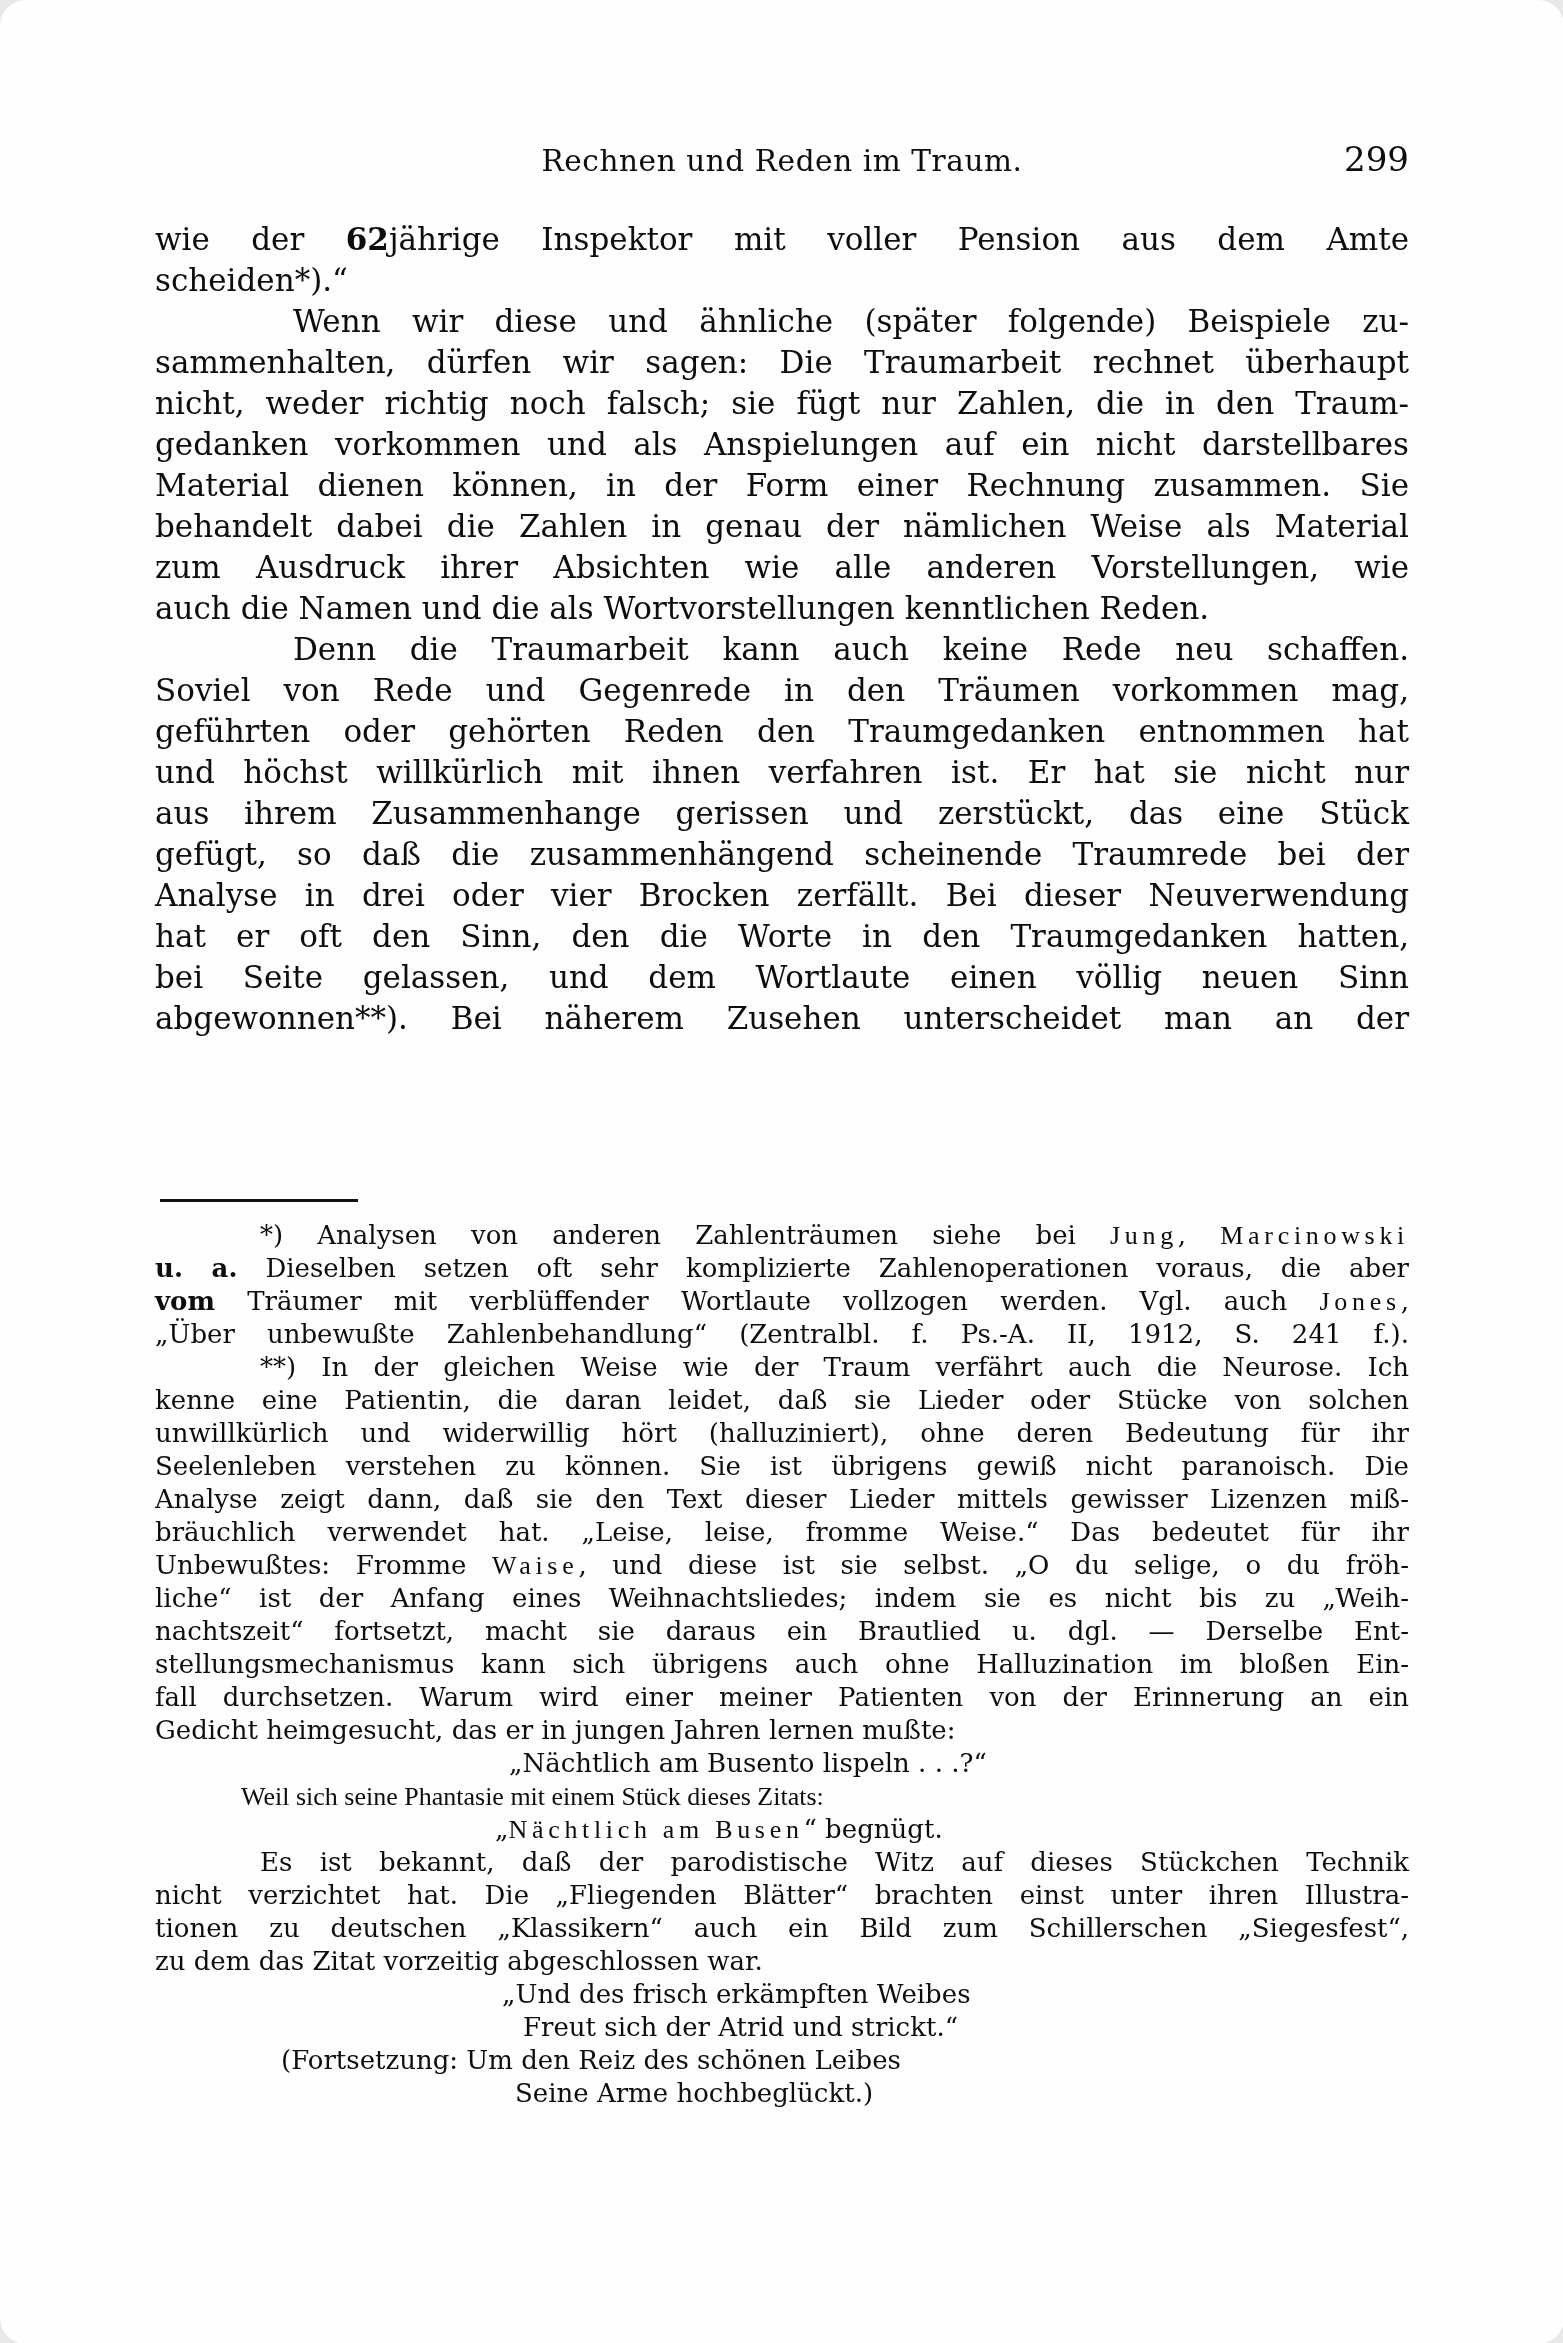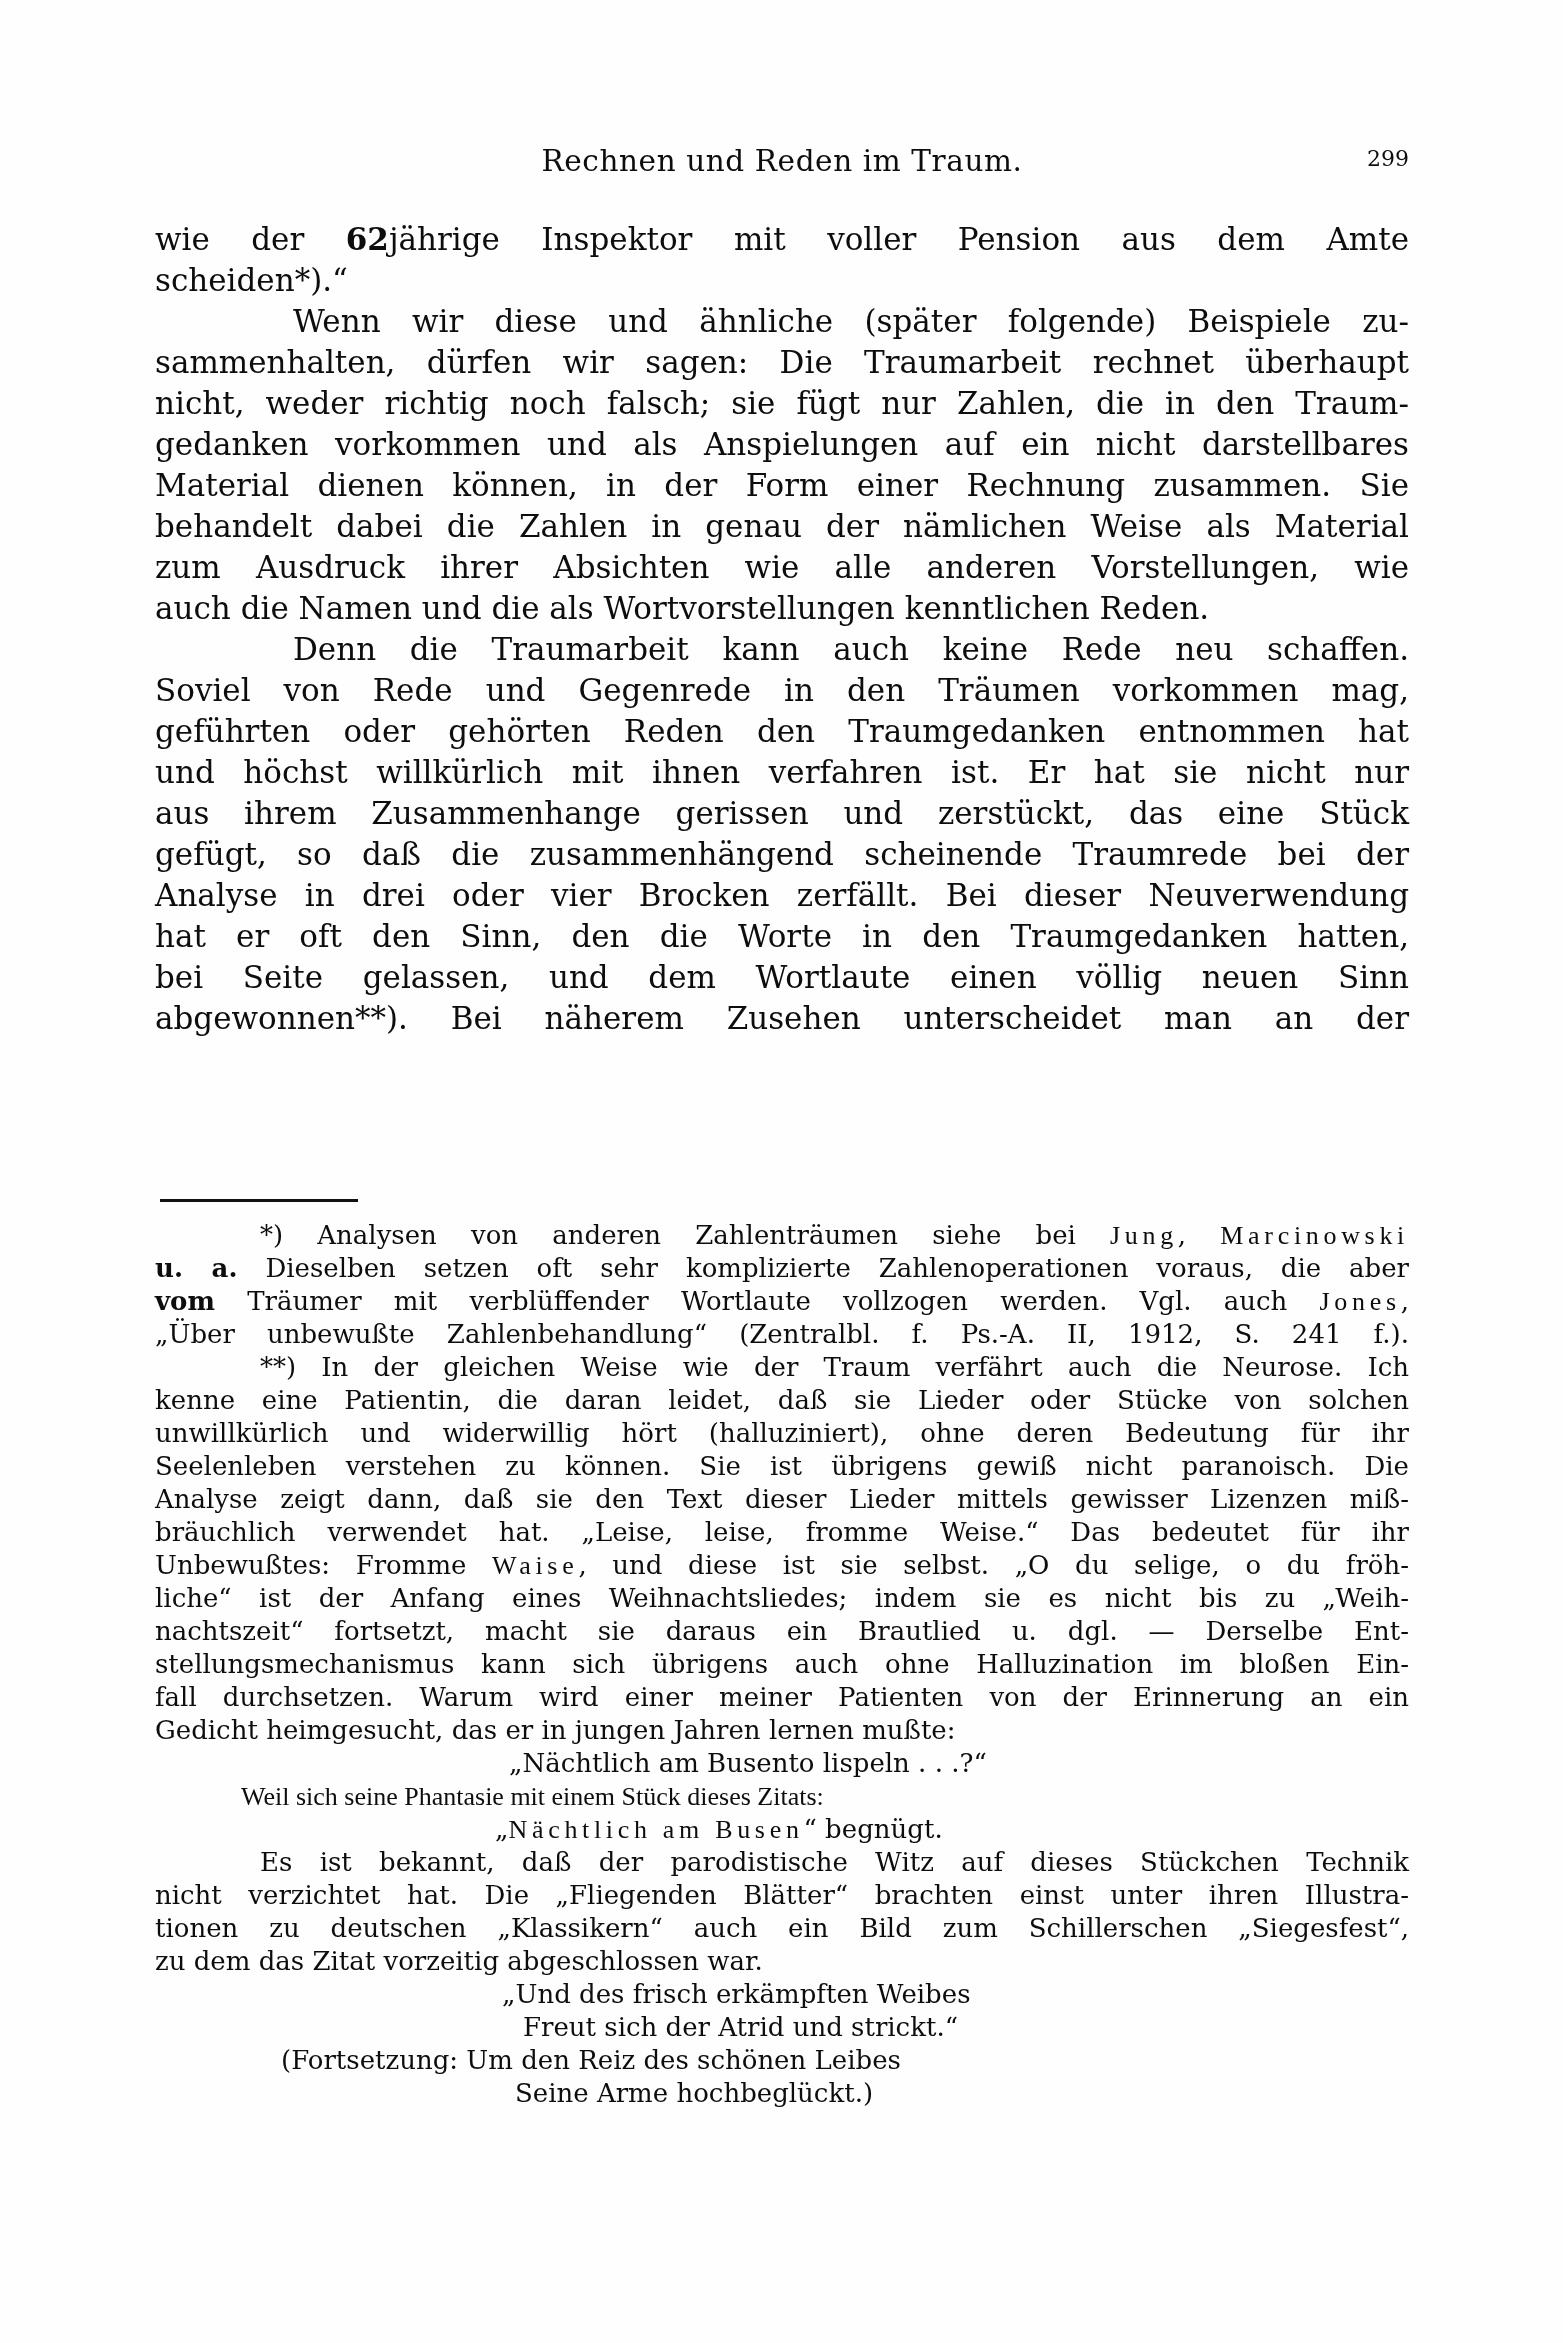--- a/index.html
+++ b/index.html
@@ -5,31 +5,32 @@
 <style>
   html,body{margin:0;padding:0;background:#e8e8e8;}
   .page{
     position:relative;
     width:1564px;height:2344px;
     margin:0 auto;
     background:#fefefe;
     color:#0d0d0d;
     font-family:"DejaVu Serif","Liberation Serif",serif;
     overflow:hidden;
+    border-radius:26px;
   }
   
   .header{position:absolute;left:155px;top:139px;width:1254px;height:42px;}
   .running-head{
     position:absolute;left:0;top:3.8px;width:100%;
     text-align:center;font-size:29.5px;line-height:36px;
     letter-spacing:0.02em;
   }
   .page-number{
     position:absolute;right:0;top:0;
-    font-size:22px;line-height:40px;
+    font-size:34px;line-height:40px;
   }
   
   .textcol{position:absolute;left:155px;width:1254px;}
   .body{top:219px;font-size:31px;line-height:41px;}
   .fn{top:1219px;font-size:26px;line-height:33px;}
   .line{text-align:left;white-space:normal;}
   .line.j{text-align:justify;text-align-last:justify;text-justify:inter-word;}
   .body .ind{text-indent:138px;}
   .fn .ind{text-indent:105px;}
   .b{font-weight:bold;}

